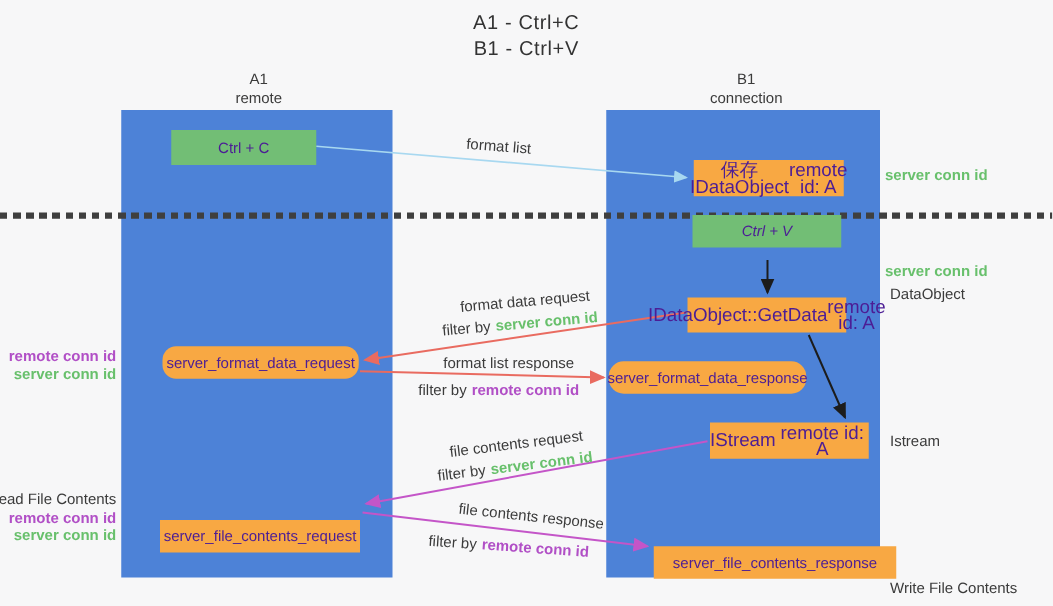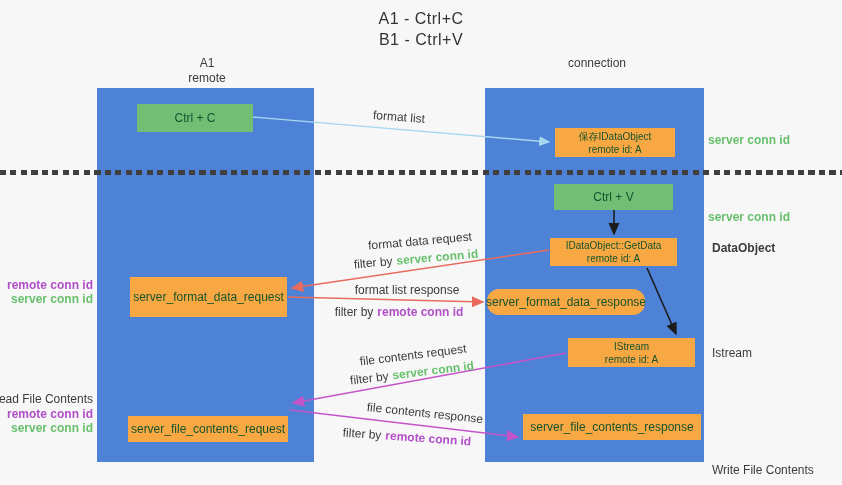--- a/index.html
+++ b/index.html
@@ -12,24 +12,24 @@
   .lane{position:absolute;top:88px;height:374px;background:var(--lane-blue);}
   .lane-left{left:97px;width:217px;}
   .lane-right{left:485px;width:219px;}
 
   .dotted-sep{position:absolute;left:0;top:170px;width:842px;height:5px;
     background:repeating-linear-gradient(to right,#3f3f3f 0 6px,transparent 6px 10.5px);}
 
   .arrows{position:absolute;left:0;top:0;width:842px;height:485px;pointer-events:none;}
 
   .node{position:absolute;display:flex;align-items:center;justify-content:center;
-        color:#14532d;text-align:center;box-sizing:border-box;}
+        color:#4c1d95;text-align:center;box-sizing:border-box;}
   .node.green{background:var(--node-green);font-size:12px;}
   .node.orange{background:var(--node-orange);}
-  .node.two-line{flex-direction:column;font-size:10px;line-height:13px;}
+  .node.two-line{flex-direction:row;font-size:15px;line-height:13px;}
   .node.one-line{font-size:12px;}
 
   .side-label{position:absolute;font-size:12px;color:var(--text-dark);
               transform:translateY(-50%);white-space:nowrap;}
   .side-label.right-align{text-align:right;transform:translateY(-50%);}
   .green-text{color:var(--text-green);font-weight:bold;}
   .purple-text{color:var(--text-purple);font-weight:bold;}
 
   .arrow-label{position:absolute;white-space:nowrap;font-size:12px;color:var(--text-dark);}
   .arrow-label .val{margin-left:4px;}
@@ -42,20 +42,21 @@
   <div class="title">
     <div>A1 - Ctrl+C</div>
     <div>B1 - Ctrl+V</div>
   </div>
 
   <div class="lane-header" style="left:137px;top:56px;width:140px;">
     <div>A1</div>
     <div>remote</div>
   </div>
   <div class="lane-header" style="left:527px;top:56px;width:140px;">
+    <div>B1</div>
     <div>connection</div>
   </div>
 
   <div class="lane lane-left"></div>
   <div class="lane lane-right"></div>
 
   <div class="dotted-sep"></div>
 
   <svg class="arrows" viewBox="0 0 842 485">
     <defs>
@@ -81,43 +82,43 @@
     <line x1="290" y1="410" x2="518" y2="437" stroke-width="1.6" marker-end="url(#m-magenta)" stroke="#c455c8"></line>
   </svg>
 
   <div class="node green" style="left:137px;top:104px;width:116px;height:28px;">Ctrl + C</div>
 
   <div class="node orange two-line" style="left:555px;top:128px;width:120px;height:29px;">
     <div>保存IDataObject</div>
     <div>remote id: A</div>
   </div>
 
-  <div class="node green" style="left:554px;top:184px;width:119px;height:26px;">Ctrl + V</div>
+  <div class="node green" style="left:554px;top:172px;width:119px;height:26px;font-style:italic;">Ctrl + V</div>
 
   <div class="node orange two-line" style="left:550px;top:238px;width:127px;height:28px;">
     <div>IDataObject::GetData</div>
     <div>remote id: A</div>
   </div>
 
-  <div class="node orange one-line" style="left:130px;top:277px;width:157px;height:40px;">server_format_data_request</div>
+  <div class="node orange one-line" style="left:130px;top:277px;width:157px;height:26px;border-radius:11px;">server_format_data_request</div>
 
   <div class="node orange one-line" style="left:487px;top:289px;width:158px;height:26px;border-radius:12px;">server_format_data_response</div>
 
   <div class="node orange two-line" style="left:568px;top:338px;width:127px;height:29px;">
     <div>IStream</div>
     <div>remote id: A</div>
   </div>
 
   <div class="node orange one-line" style="left:128px;top:416px;width:160px;height:26px;">server_file_contents_request</div>
 
-  <div class="node orange one-line" style="left:523px;top:414px;width:178px;height:26px;">server_file_contents_response</div>
+  <div class="node orange one-line" style="left:523px;top:437px;width:194px;height:26px;">server_file_contents_response</div>
 
   <div class="side-label green-text" style="left:708px;top:140px;">server conn id</div>
   <div class="side-label green-text" style="left:708px;top:217px;">server conn id</div>
-  <div class="side-label" style="left:712px;top:248px;font-weight:bold;">DataObject</div>
+  <div class="side-label" style="left:712px;top:235px;">DataObject</div>
   <div class="side-label" style="left:712px;top:353px;">Istream</div>
   <div class="side-label" style="left:712px;top:438px;margin-top:32px;">Write File Contents</div>
 
   <div class="side-label right-align purple-text" style="right:749px;top:285px;">remote conn id</div>
   <div class="side-label right-align green-text" style="right:749px;top:299px;">server conn id</div>
   <div class="side-label right-align" style="right:749px;top:399px;">Read File Contents</div>
   <div class="side-label right-align purple-text" style="right:749px;top:414px;">remote conn id</div>
   <div class="side-label right-align green-text" style="right:749px;top:428px;">server conn id</div>
 
   <div class="arrow-label" style="left:399px;top:117px;transform:translate(-50%,-50%) rotate(4.5deg);">format list</div>

